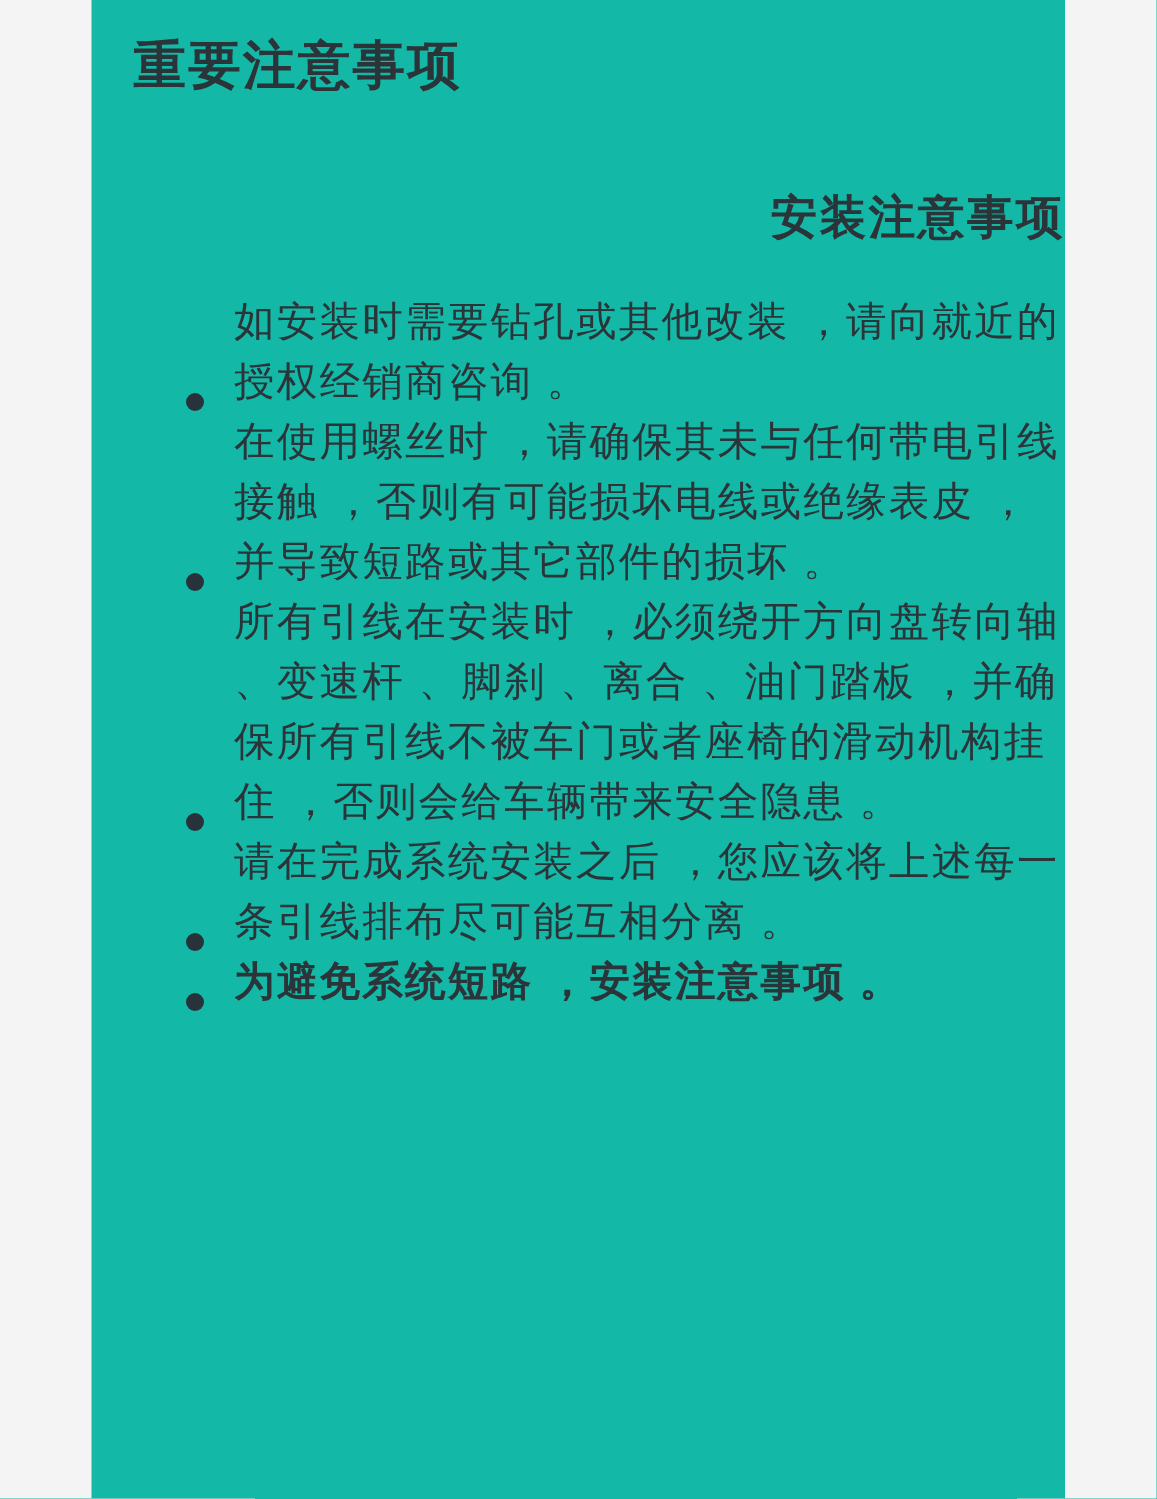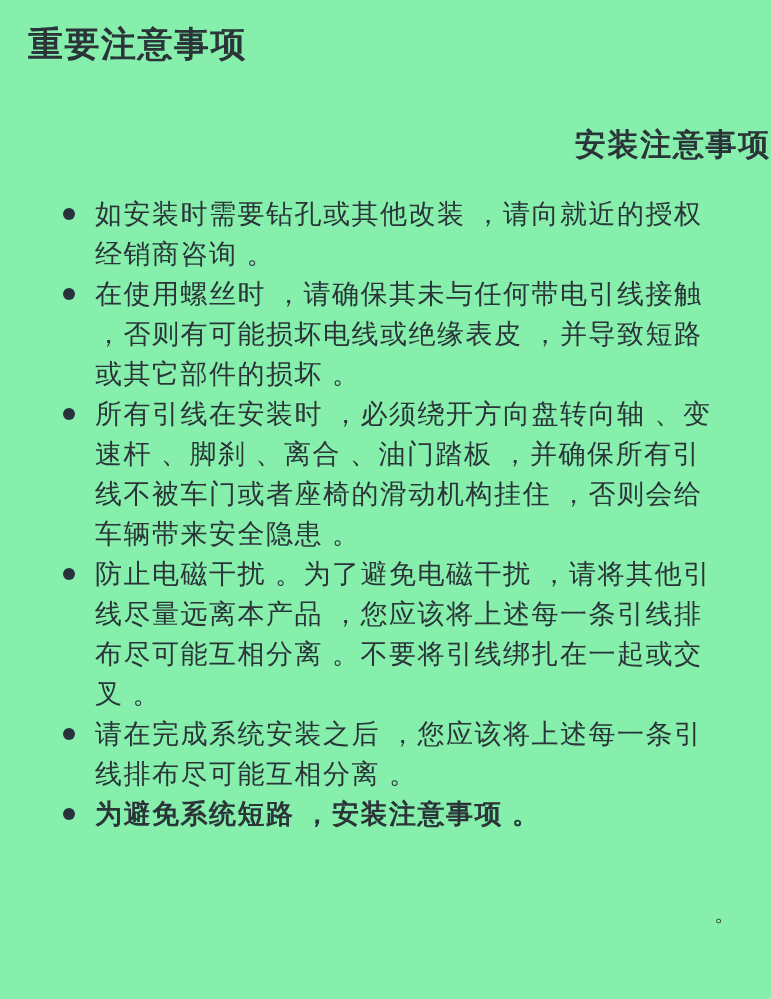--- a/index.html
+++ b/index.html
@@ -2,24 +2,24 @@
 <html lang="zh"><head>
 <meta charset="utf-8">
 <style>
   html, body { margin: 0; padding: 0; }
   body {
     font-family: "Liberation Sans", "DejaVu Sans", sans-serif;
     background: #f4f4f4;
   }
   .page {
     position: relative;
-    width: 771px;
+    width: 649px;
     height: 999px;
     margin: 0 auto;
-    background: #86efac;
+    background: #14b8a6;
     color: #2a3439;
     overflow: hidden;
   }
   .page-title {
     margin: 0;
     padding: 24px 0 0 28px;
     font-size: 35px;
     line-height: 40px;
     font-weight: bold;
     letter-spacing: 1.5px;
@@ -33,21 +33,21 @@
     letter-spacing: 1.7px;
     text-align: right;
   }
   ul.notes-list {
     list-style: none;
     margin: 30px 0 0 0;
     padding: 0;
   }
   ul.notes-list li {
     display: flex;
-    align-items: flex-start;
+    align-items: flex-end;
   }
   .bullet-dot {
     flex: 0 0 auto;
     width: 12px;
     height: 12px;
     border-radius: 50%;
     background: #28323a;
     margin: 14px 0 0 63px;
   }
   .item-text {
@@ -87,24 +87,20 @@
     <li>
       <span class="bullet-dot"></span>
       <span class="item-text">在使用螺丝时 ，请确保其未与任何带电引线接触 ，否则有可能损坏电线或绝缘表皮 ，并导致短路或其它部件的损坏 。</span>
     </li>
     <li>
       <span class="bullet-dot"></span>
       <span class="item-text">所有引线在安装时 ，必须绕开方向盘转向轴 、变速杆 、脚刹 、离合 、油门踏板 ，并确保所有引线不被车门或者座椅的滑动机构挂住 ，否则会给车辆带来安全隐患 。</span>
     </li>
     <li>
       <span class="bullet-dot"></span>
-      <span class="item-text">防止电磁干扰 。为了避免电磁干扰 ，请将其他引线尽量远离本产品 ，您应该将上述每一条引线排布尽可能互相分离 。不要将引线绑扎在一起或交叉 。</span>
-    </li>
-    <li>
-      <span class="bullet-dot"></span>
       <span class="item-text">请在完成系统安装之后 ，您应该将上述每一条引线排布尽可能互相分离 。</span>
     </li>
     <li>
       <span class="bullet-dot"></span>
       <span class="item-text bold">为避免系统短路 ，安装注意事项 。</span>
     </li>
   </ul>
 
   <span class="stray-period">。</span>
 

